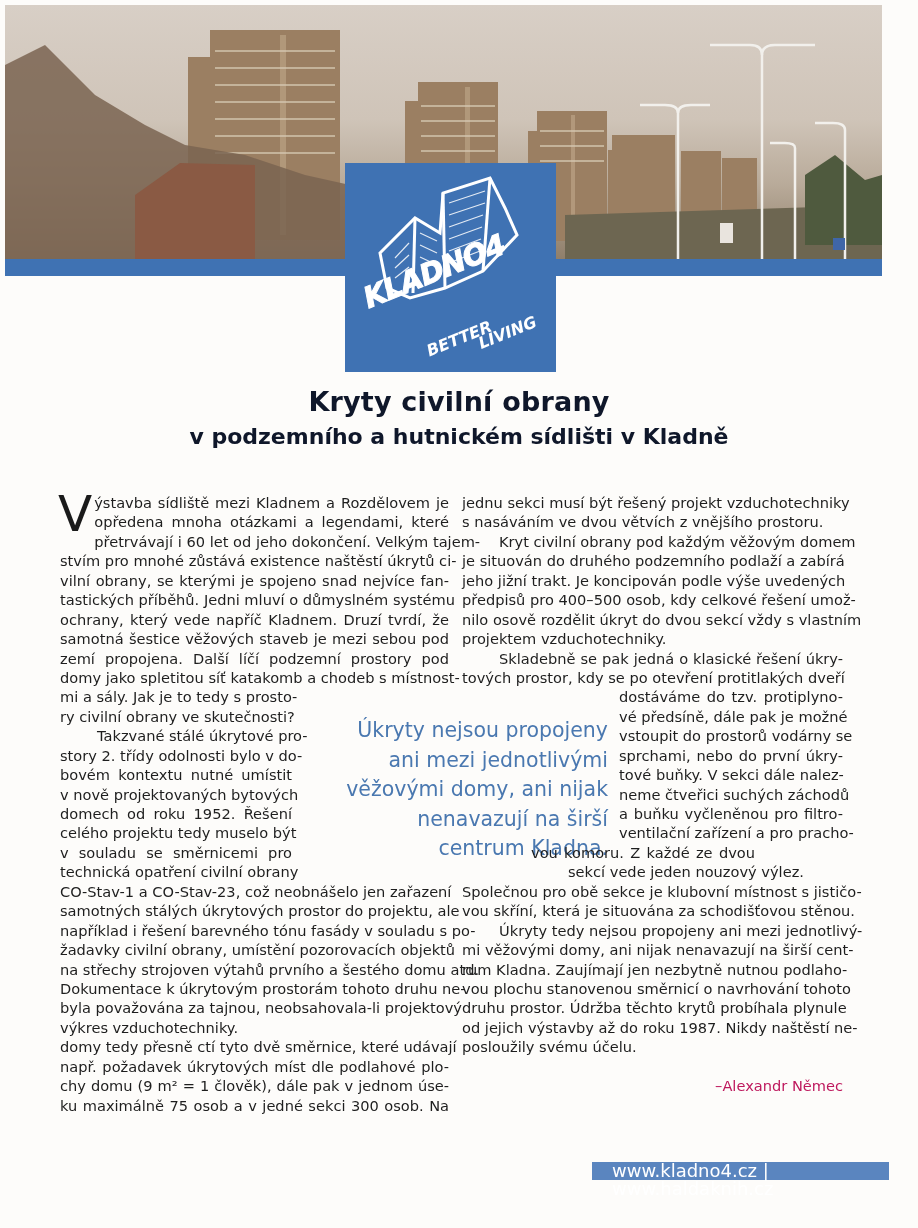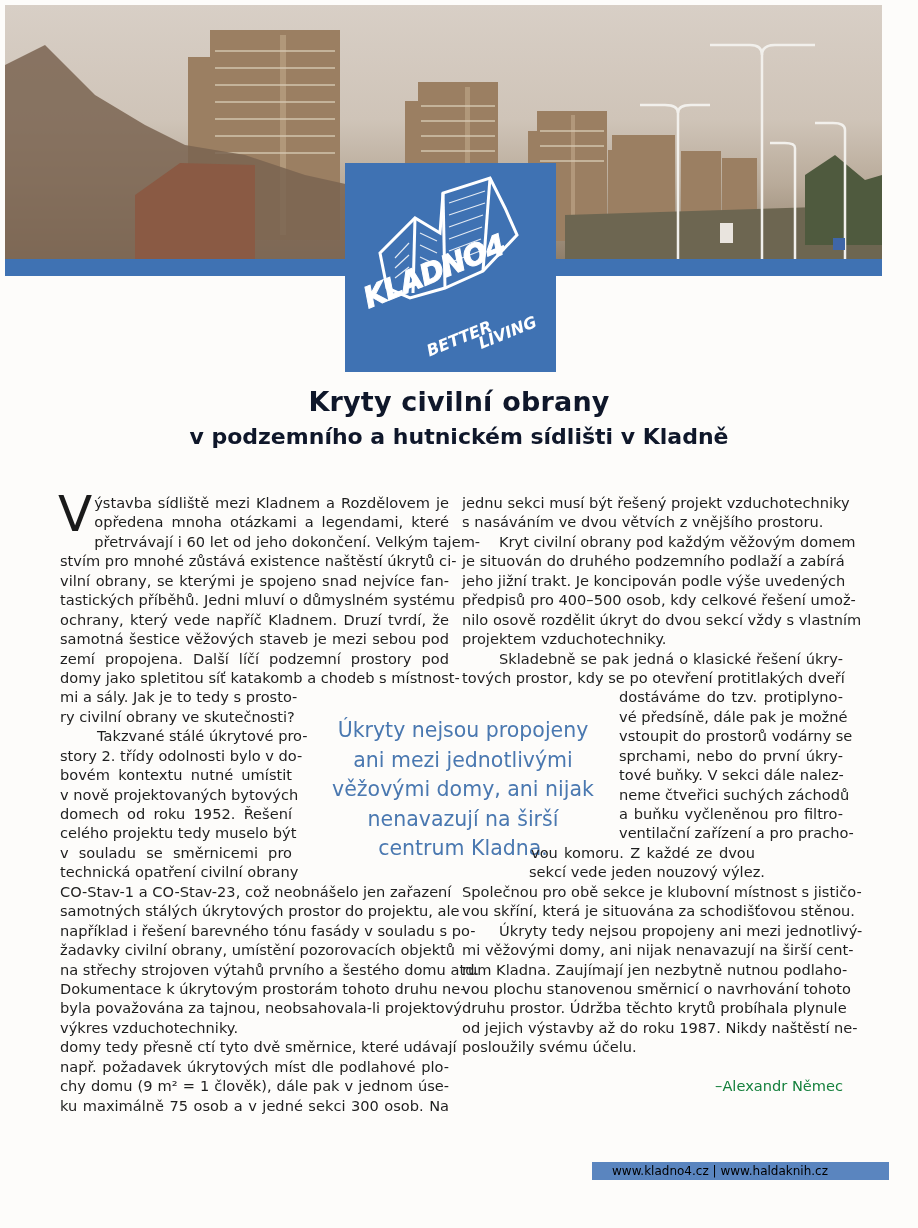--- a/index.html
+++ b/index.html
@@ -14,26 +14,26 @@
   .title { position:absolute; left:0; width:918px; text-align:center; color:#0f172a; font-weight:bold; }
   .t1 { top:386px; font-size:27px; letter-spacing:0.2px; }
   .t2 { top:424px; font-size:22px; }
   .col { position:absolute; font-size:14.6px; line-height:19.45px; text-align:justify; }
   .ln { display:block; white-space:nowrap; text-align-last:justify; height:19.45px; }
   .ln.last { text-align-last:left; }
   .ind { text-indent:37px; }
   .left { left:60px; top:493px; width:389px; }
   .right { left:462px; top:493px; width:381px; }
   .drop { float:left; font-size:50px; line-height:40px; height:40px; margin:1px 2px 0 -2px; color:#1a1a1a; font-family:"DejaVu Sans", sans-serif; }
-  .quote { position:absolute; left:318px; top:716px; width:290px; text-align:center;
+  .quote { position:absolute; left:318px; top:716px; width:290px; text-align:right;
            color:#4a78b0; font-size:20.5px; line-height:29.5px; }
   .quote span { display:block; }
-  .sig { position:absolute; left:700px; top:1077px; width:143px; text-align:right; font-size:14.6px; color:#15803d; }
+  .sig { position:absolute; left:700px; top:1077px; width:143px; text-align:right; font-size:14.6px; color:#be185d; }
   .footer { position:absolute; left:592px; top:1162px; width:297px; height:18px; background:#5a85bf;
-            color:#000000; font-size:12px; line-height:18px; padding-left:20px; box-sizing:border-box; }
+            color:#ffffff; font-size:18px; line-height:18px; padding-left:20px; box-sizing:border-box; }
 </style>
 </head>
 <body>
 
 <div class="photo">
   <svg width="877" height="255" viewBox="0 0 877 255">
 
     <g fill="#9b7f62">
       <rect x="183" y="52" width="50" height="180"></rect>
       <rect x="205" y="25" width="130" height="210"></rect>
@@ -176,21 +176,21 @@
   <span class="ln">tových prostor, kdy se po otevření protitlakých dveří</span>
   <span class="ln" style="margin-left:157px;width:224px">dostáváme do tzv. protiplyno-</span>
   <span class="ln" style="margin-left:157px;width:224px">vé předsíně, dále pak je možné</span>
   <span class="ln" style="margin-left:157px;width:224px">vstoupit do prostorů vodárny se</span>
   <span class="ln" style="margin-left:157px;width:224px">sprchami, nebo do první úkry-</span>
   <span class="ln" style="margin-left:157px;width:224px">tové buňky. V sekci dále nalez-</span>
   <span class="ln" style="margin-left:157px;width:224px">neme čtveřici suchých záchodů</span>
   <span class="ln" style="margin-left:157px;width:224px">a buňku vyčleněnou pro filtro-</span>
   <span class="ln" style="margin-left:157px;width:224px">ventilační zařízení a pro pracho-</span>
   <span class="ln" style="margin-left:69px;width:224px">vou komoru. Z každé ze dvou</span>
-  <span class="ln" style="margin-left:67px;width:224px">sekcí vede jeden nouzový výlez.</span>
+  <span class="ln" style="margin-left:106px;width:224px">sekcí vede jeden nouzový výlez.</span>
   <span class="ln">Společnou pro obě sekce je klubovní místnost s jističo-</span>
   <span class="ln last">vou skříní, která je situována za schodišťovou stěnou.</span>
   <span class="ln ind">Úkryty tedy nejsou propojeny ani mezi jednotlivý-</span>
   <span class="ln">mi věžovými domy, ani nijak nenavazují na širší cent-</span>
   <span class="ln">rum Kladna. Zaujímají jen nezbytně nutnou podlaho-</span>
   <span class="ln">vou plochu stanovenou směrnicí o navrhování tohoto</span>
   <span class="ln">druhu prostor. Údržba těchto krytů probíhala plynule</span>
   <span class="ln">od jejich výstavby až do roku 1987. Nikdy naštěstí ne-</span>
   <span class="ln last">posloužily svému účelu.</span>
 </div>

